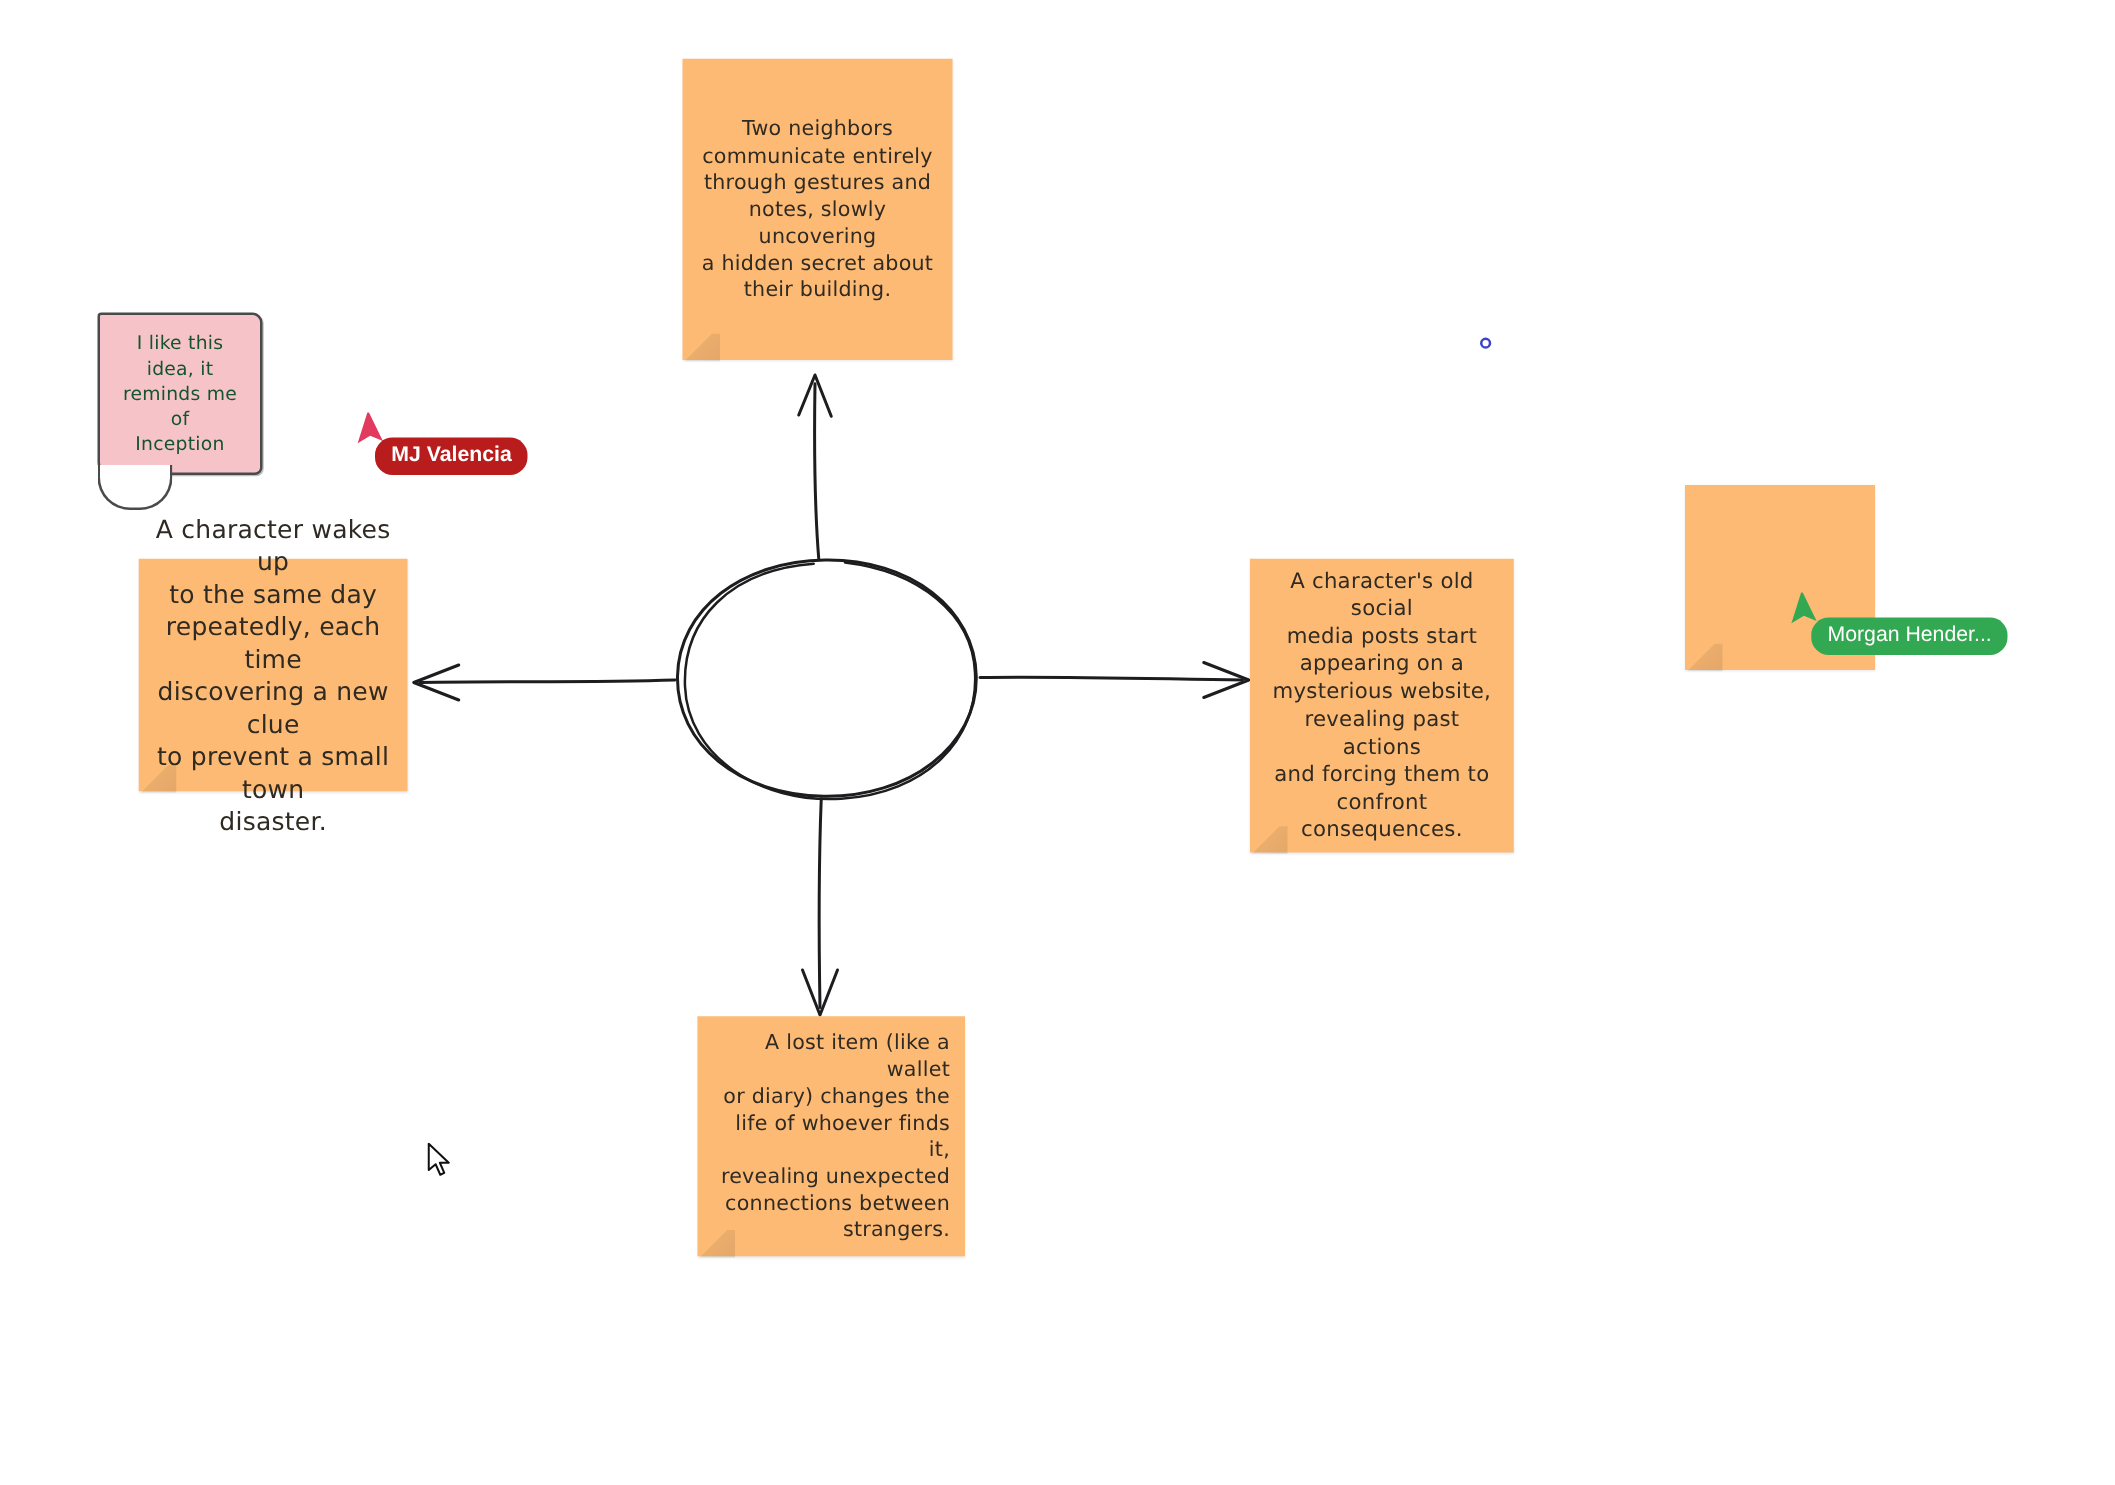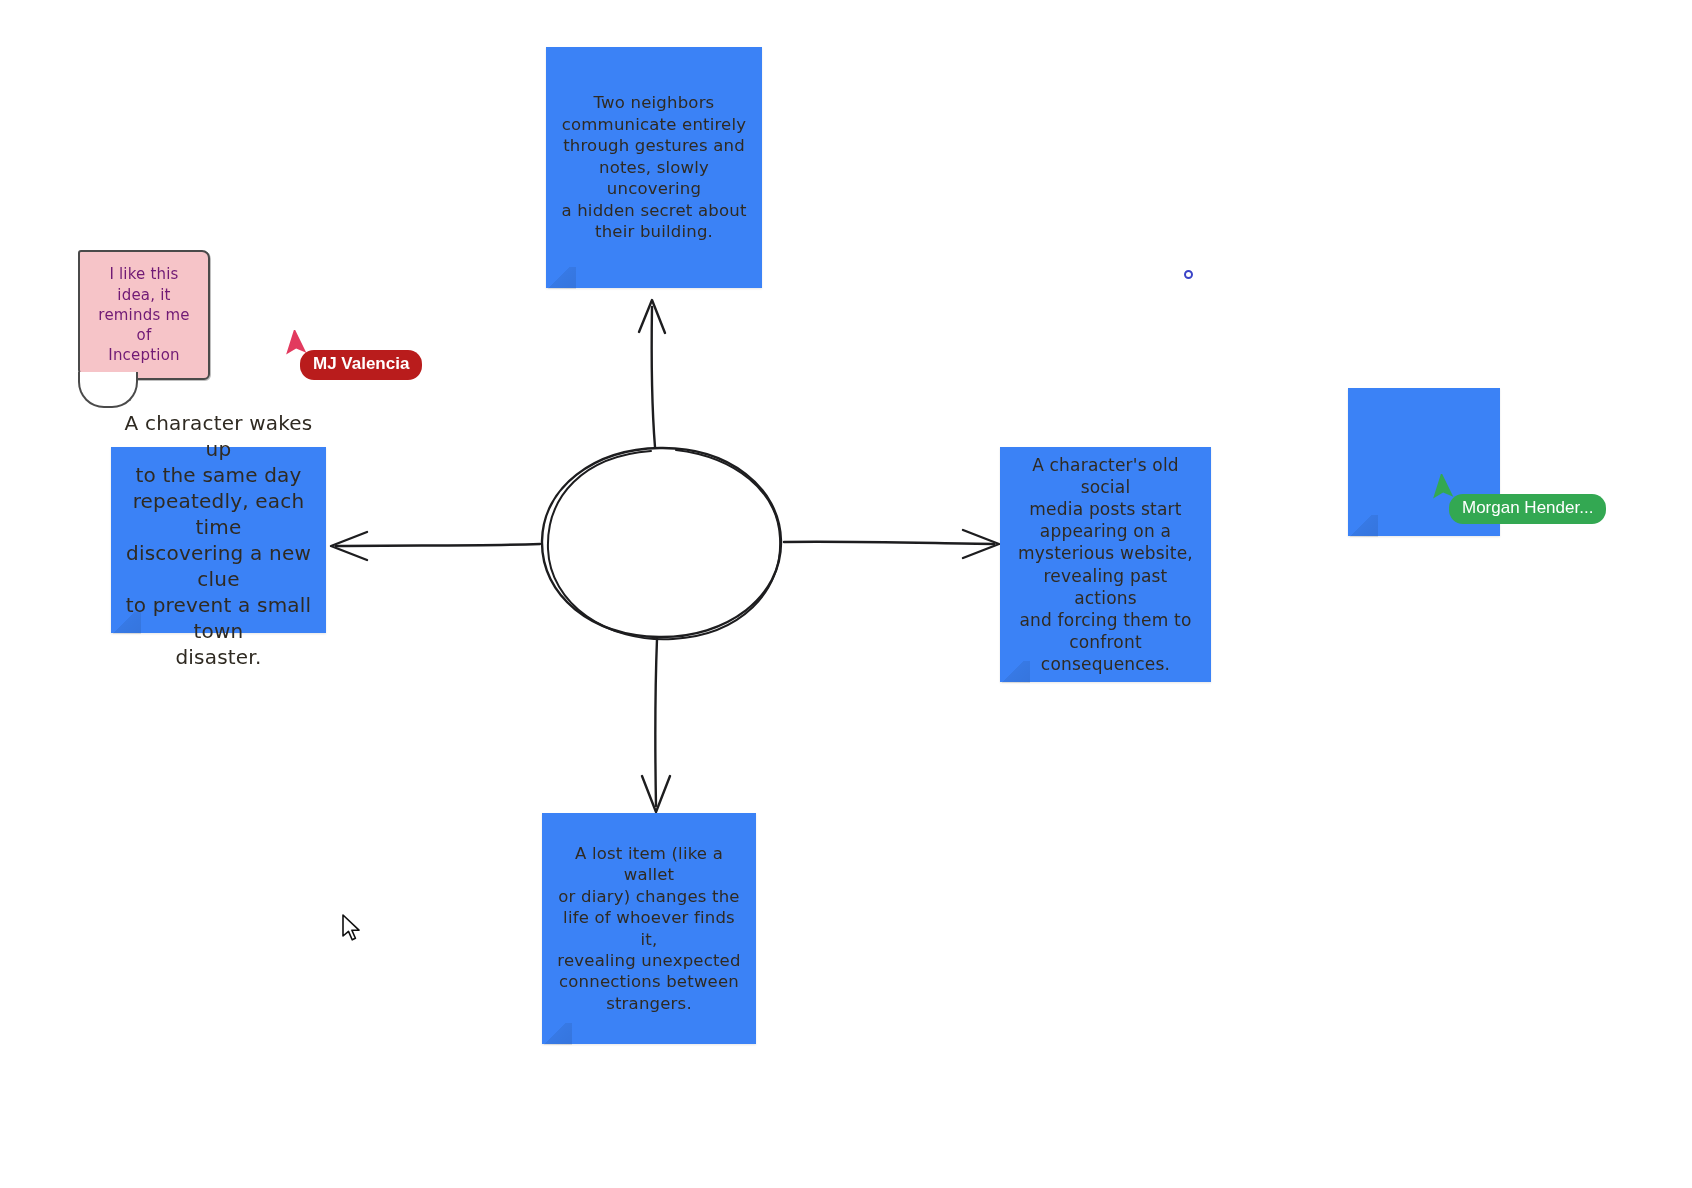--- a/index.html
+++ b/index.html
@@ -30,21 +30,21 @@
     justify-content: center;
     text-align: center;
     padding: 10px 12px;
     color: #2f2a22;
     line-height: 1.30;
     white-space: pre-line;
     font-family: "DejaVu Sans", sans-serif;
     letter-spacing: 0.2px;
   }
   .note-yellow {
-    background: #3b82f6;
+    background: #fdba74;
     box-shadow: 0 1px 2px rgba(0,0,0,0.10);
   }
   
   .note-yellow::after {
     content: "";
     position: absolute;
     left: 0;
     bottom: -1px;
     width: 30px;
     height: 22px;
@@ -55,21 +55,21 @@
   
   .note-pink {
     background: #f6c4c8;
     border: 2.5px solid #4a4a4a;
     border-radius: 3px 8px 6px 10px;
     box-shadow: 1px 1px 0 rgba(0,0,0,0.25);
   }
   .note-pink .pink-text {
     font-family: "DejaVu Sans", sans-serif;
     font-size: 15px;
-    color: #701a75;
+    color: #14532d;
     line-height: 1.35;
     white-space: pre-line;
   }
   .pink-fold {
     position: absolute;
     left: -2px;
     bottom: -30px;
     width: 56px;
     height: 34px;
     border-left: 2.5px solid #4a4a4a;
@@ -207,21 +207,21 @@
   <div class="note note-yellow" style="left:1000px; top:447px; width:211px; height:235px; font-size:17px;">
     <span>A character's old social
 media posts start
 appearing on a
 mysterious website,
 revealing past actions
 and forcing them to
 confront consequences.</span>
   </div>
 
-  <div class="note note-yellow" style="left:542px; top:813px; width:214px; height:231px; font-size:16.5px;">
+  <div class="note note-yellow" style="left:558px; top:813px; width:214px; height:192px; font-size:16.5px;text-align:right;">
     <span>A lost item (like a wallet
 or diary) changes the
 life of whoever finds it,
 revealing unexpected
 connections between
 strangers.</span>
   </div>
 
   <div class="note note-yellow" style="left:1348px; top:388px; width:152px; height:148px; font-size:16.5px;">
     <span></span>

